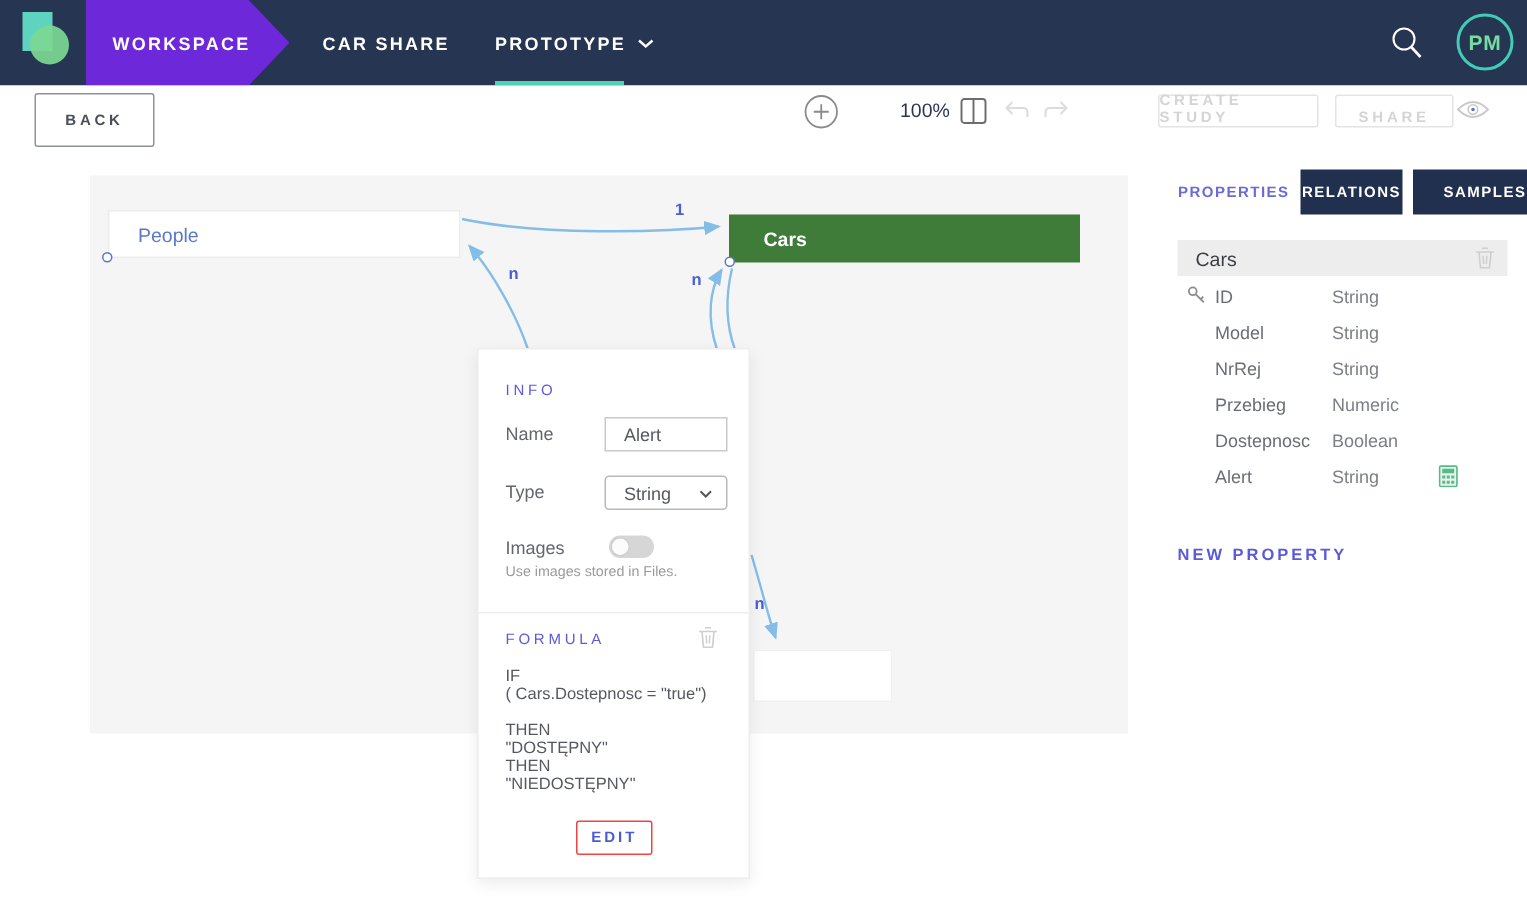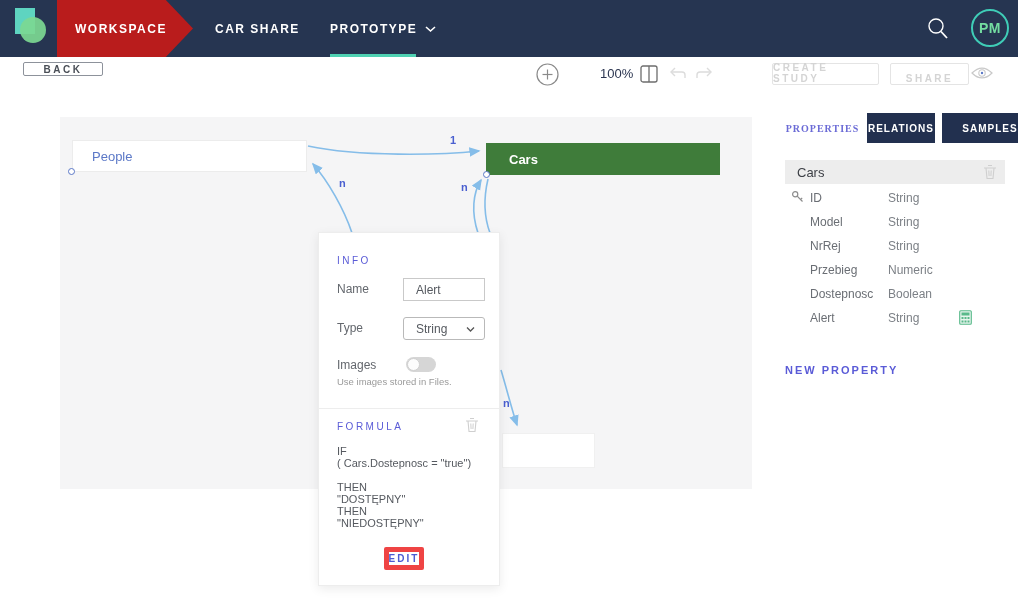--- a/index.html
+++ b/index.html
@@ -5,36 +5,36 @@
   * { margin:0; padding:0; box-sizing:border-box; }
   html,body { background:#fff; }
   body { font-family:"Liberation Sans", sans-serif; }
   #app { position:relative; width:1018px; height:604px; background:#fff; overflow:hidden; }
 
   
   .navbar { position:absolute; left:0; top:0; width:1018px; height:57px; background:#263551; }
   .logo { position:absolute; left:0; top:0; width:57px; height:57px; }
   .logo-rect { position:absolute; left:15px; top:8px; width:20px; height:26px; background:#5ed4c0; }
   .logo-circle { position:absolute; left:20px; top:17px; width:26px; height:26px; border-radius:50%; background:#7cd893; opacity:.92; }
-  .ws-chevron { position:absolute; left:57px; top:0; width:136px; height:57px; background:#b91c1c;
+  .ws-chevron { position:absolute; left:57px; top:0; width:136px; height:57px; background:#6d28d9;
     clip-path:polygon(0 0, 80% 0, 100% 50%, 80% 100%, 0 100%); display:flex; align-items:center; }
   .ws-chevron span { padding-left:18px; }
   .nav-label { color:#fff; font-size:12px; font-weight:bold; letter-spacing:1.5px; }
   .nav-item { position:absolute; top:0; height:57px; display:flex; align-items:center; gap:8px; cursor:pointer; }
   .nav-carshare { left:215px; }
   .nav-prototype { left:330px; }
   .proto-underline { position:absolute; left:330px; bottom:0; width:86px; height:3px; background:#4fd1b2; }
   .nav-search { position:absolute; left:924px; top:15px; width:28px; height:28px; }
   .avatar { position:absolute; left:971px; top:9px; width:38px; height:38px; border-radius:50%;
     border:2px solid #3fcdb7; color:#74dda1; font-size:14px; font-weight:bold;
     display:flex; align-items:center; justify-content:center; letter-spacing:.5px; }
 
   
   .toolbar { position:absolute; left:0; top:57px; width:1018px; height:60px; background:#fff; }
-  .btn-back { position:absolute; left:23px; top:5px; width:80px; height:14px; background:#fff;
+  .btn-back { position:absolute; left:23px; top:5px; width:80px; height:36px; background:#fff;
     border:1px solid #8d929b; border-radius:2px; color:#4a4f57; font-size:10px; font-weight:bold;
     letter-spacing:2.5px; display:flex; align-items:center; justify-content:center; cursor:pointer; }
   .tb-icon { position:absolute; top:6px; }
   .zoom-level { position:absolute; left:600px; top:9px; font-size:13px; color:#2b3550; }
   .btn-ghost { position:absolute; top:6px; height:22px; background:#fff; border:1px solid #e4e4e4;
     border-radius:2px; color:#d4d4d4; font-size:10px; font-weight:bold; letter-spacing:2.5px;
     display:flex; align-items:flex-end; justify-content:center;margin-left:30px; }
   .btn-create { left:742px; width:107px; }
   .btn-share { left:860px; width:79px; }
 
@@ -58,29 +58,29 @@
   .select-type { position:absolute; left:84px; top:84px; width:82px; height:23px; border:1px solid #b9b9b9;
     border-radius:3px; font-size:12px; color:#55595f; display:flex; align-items:center; padding-left:12px; cursor:pointer; background:#fff; }
   .select-type .chev { position:absolute; right:9px; top:8px; }
   .toggle { position:absolute; left:87px; top:124px; width:30px; height:15px; border-radius:8px; background:#d6d6d6; cursor:pointer; }
   .toggle .knob { position:absolute; left:1px; top:1px; width:13px; height:13px; border-radius:50%; background:#fcfcfc; border:1px solid #cfcfcf; }
   .hint { position:absolute; left:18px; top:143px; font-size:9.5px; color:#9a9a9a; }
   .divider { position:absolute; left:0; top:175px; width:100%; height:1px; background:#ededed; }
   .trash-popup { position:absolute; right:20px; top:184px; }
   .formula-text { position:absolute; left:18px; top:212px; font-size:11px; color:#55595f; }
   .formula-line { min-height:12px; line-height:12px; }
-  .btn-edit { position:absolute; left:65px; top:314px; width:40px; height:23px; background:#fff;
-    border:5px solid #ef4444; border-radius:2px; color:#4d5bd3; font-size:10px; font-weight:bold;
+  .btn-edit { position:absolute; left:65px; top:314px; width:51px; height:23px; background:#fff;
+    border:1px solid #ef4444; border-radius:2px; color:#4d5bd3; font-size:10px; font-weight:bold;
     letter-spacing:2px; display:flex; align-items:center; justify-content:center; cursor:pointer; }
 
   
   .tabs { position:absolute; left:785px; top:113px; height:30px; display:flex; }
   .tab { height:30px; display:flex; align-items:center; justify-content:center;
     font-size:10px; font-weight:bold; letter-spacing:1px; cursor:pointer; }
-  .tab-active { width:75px; background:transparent; color:#6b6bd6;font-family:Liberation Serif, serif; }
+  .tab-active { width:75px; background:transparent; color:#6b6bd6; }
   .tab-dark { background:#22304f; color:#fff; }
   .tab-relations { width:68px; margin-left:7px; }
   .tab-samples { width:96px; margin-left:7px; }
   .entity-header { position:absolute; left:785px; top:160px; width:220px; height:24px; background:#ededed;
     display:flex; align-items:center; font-size:13px; color:#3c3f45; padding-left:12px; }
   .entity-header .trash { position:absolute; right:8px; top:4px; }
   .prop-row { position:absolute; left:785px; width:220px; height:24px; font-size:12px; color:#6a6e74; }
   .prop-name { position:absolute; left:25px; top:5px; }
   .prop-type { position:absolute; left:103px; top:5px; color:#7c8086; }
   .key-ic { position:absolute; left:6px; top:4px; }

